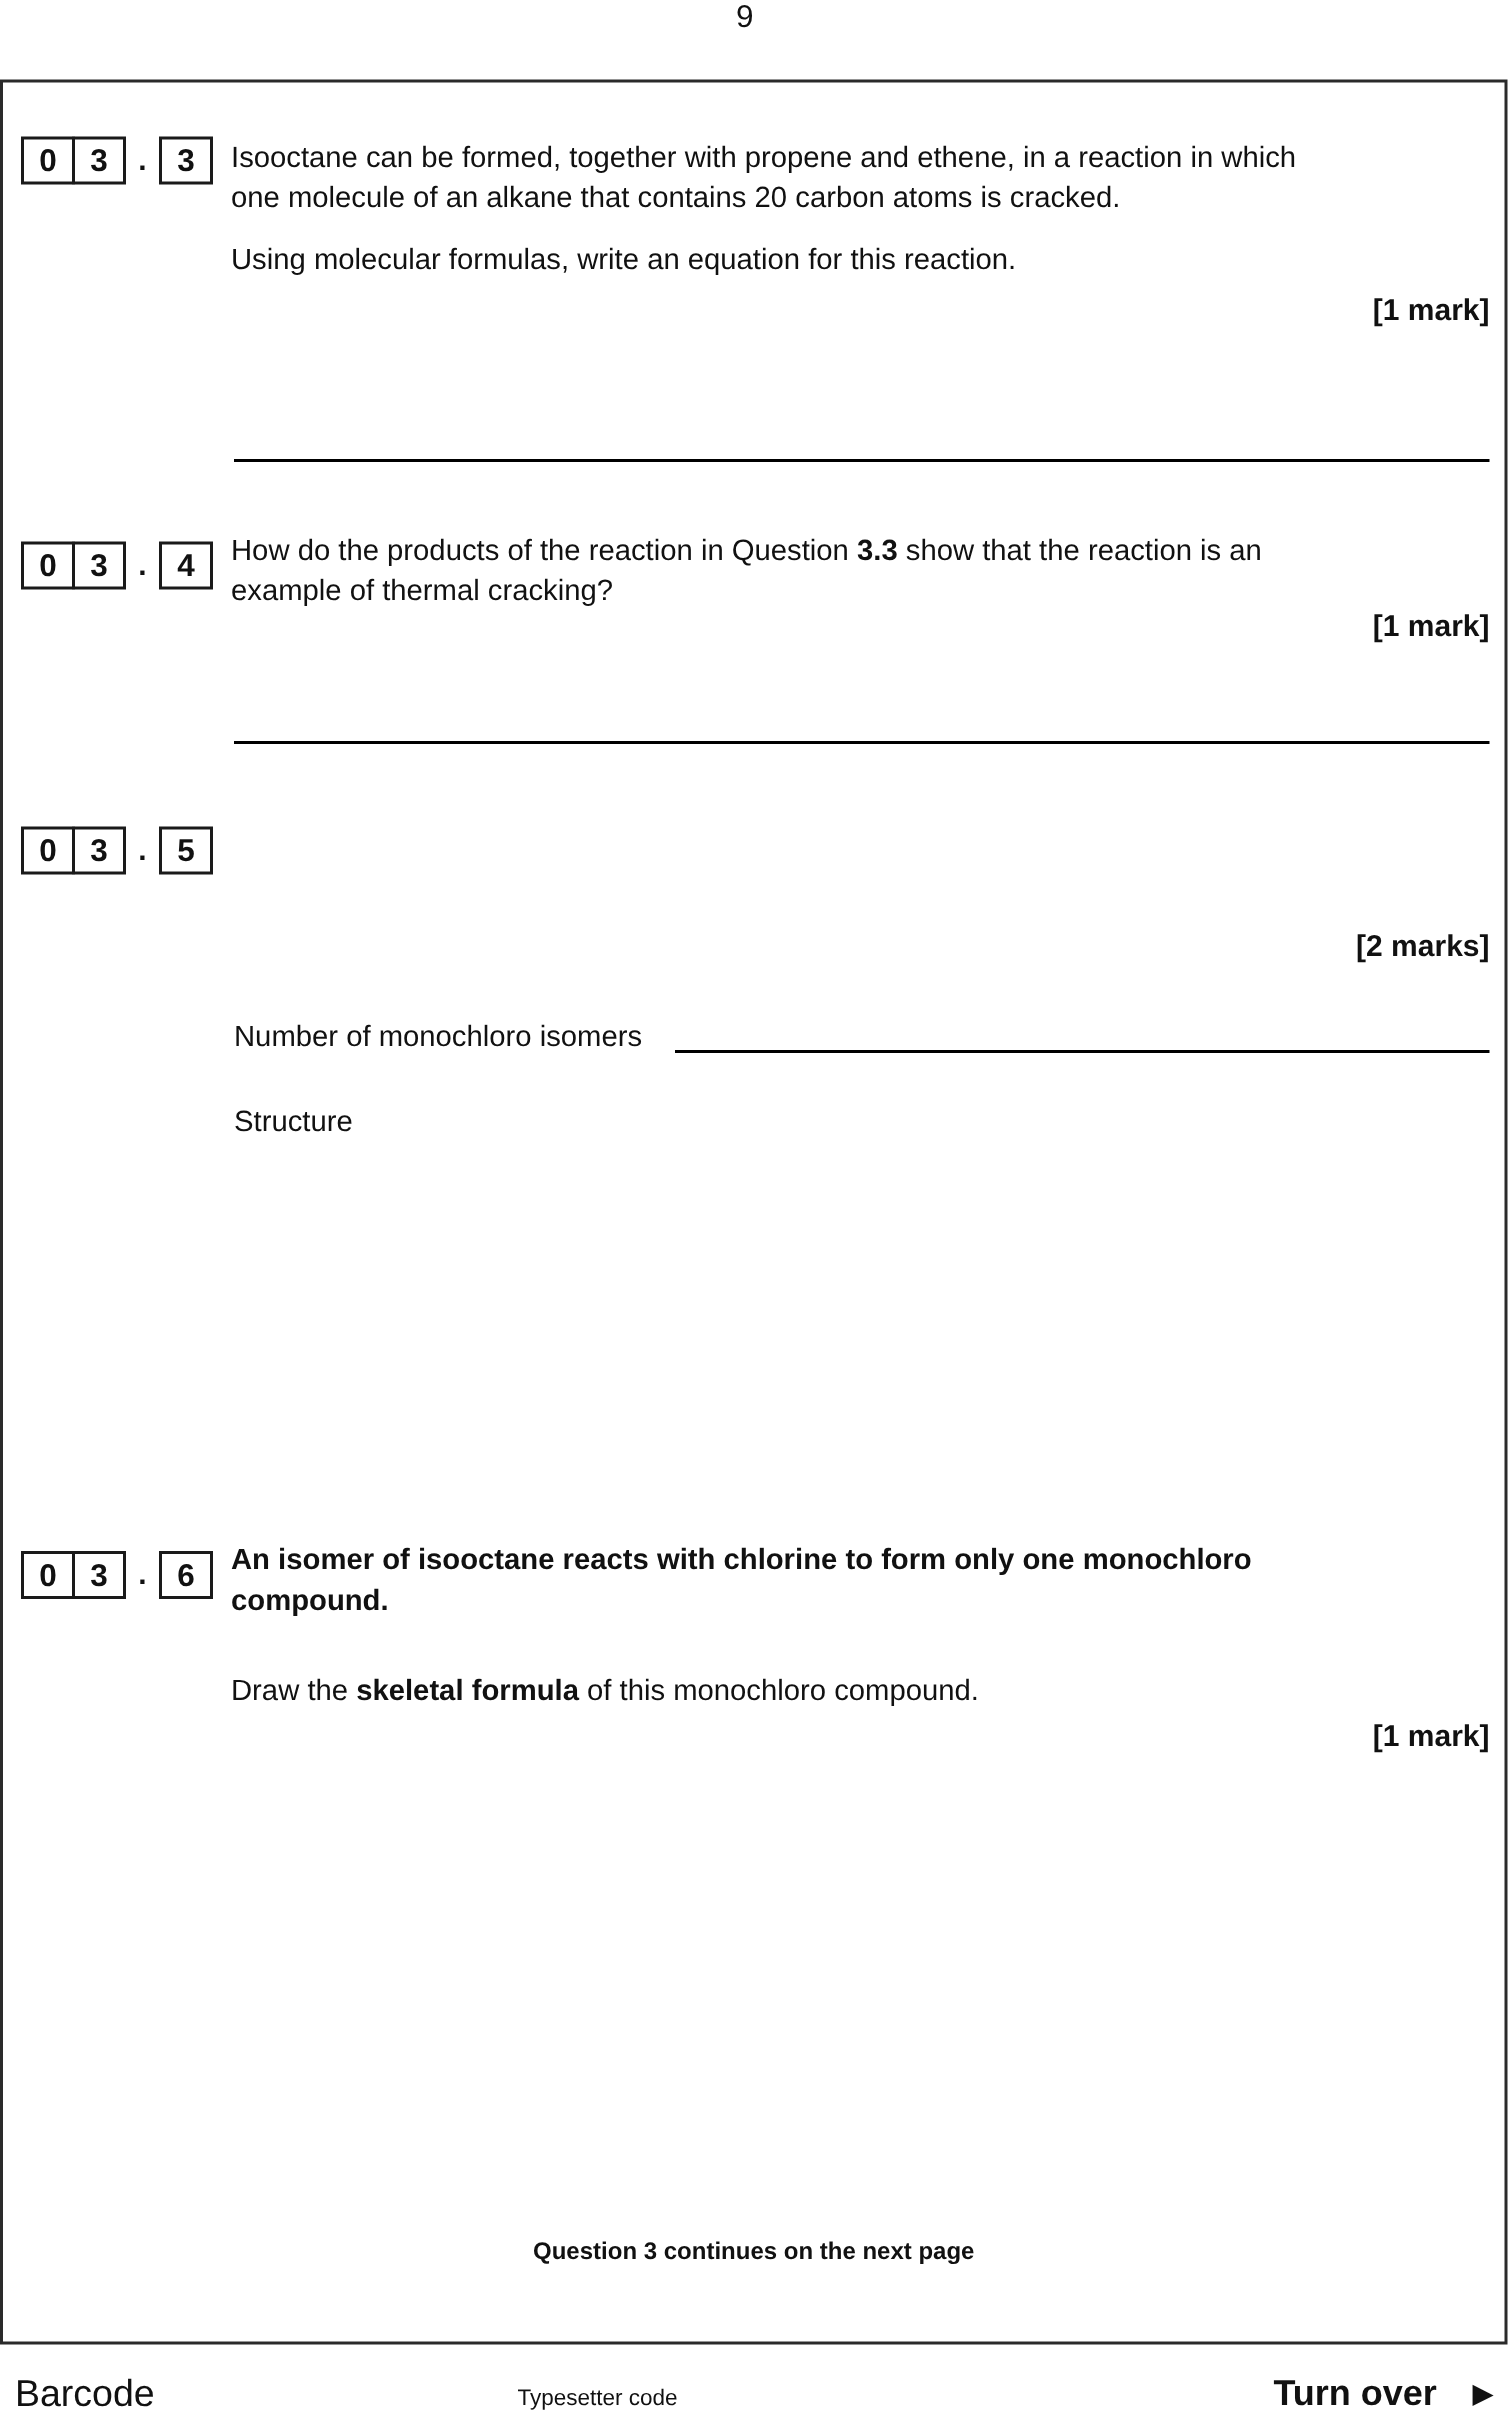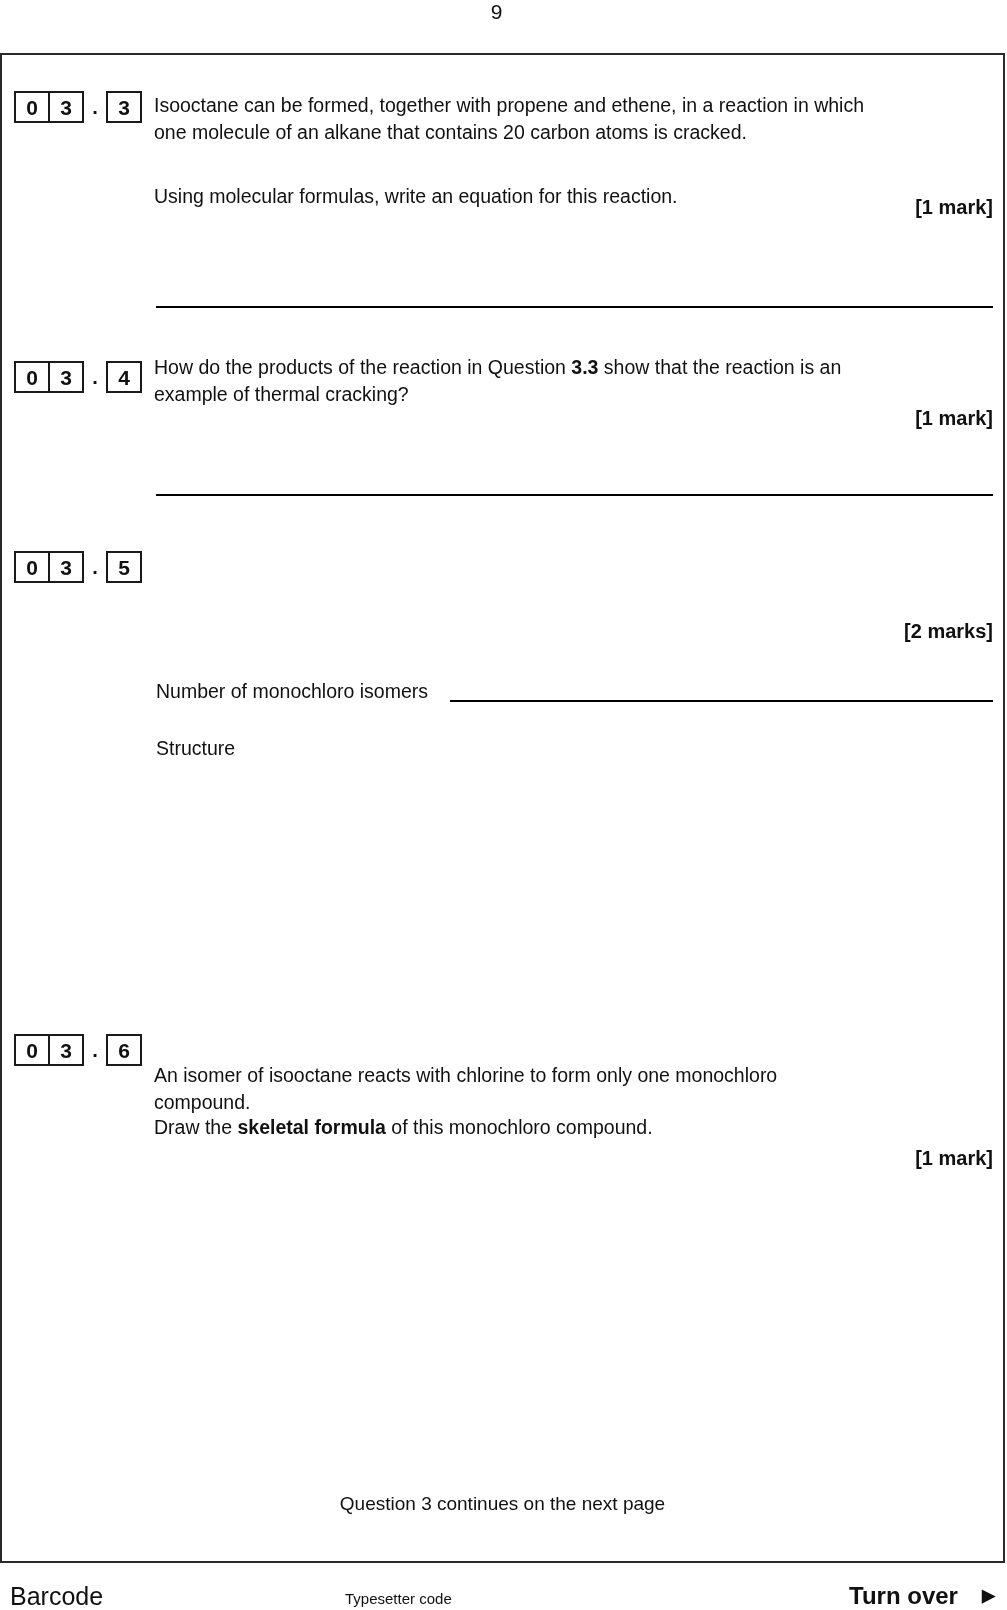--- a/index.html
+++ b/index.html
@@ -95,22 +95,22 @@
   .plain-label {
     position: absolute;
     left: 154px;
     font-size: 19.5px;
     line-height: 24px;
   }
   .continuation {
     position: absolute;
     left: 0; right: 0;
     text-align: center;
-    font-size: 19px;
-    font-weight: normal;
+    font-size: 16px;
+    font-weight: bold;
   }
   .footer {
     position: absolute;
     left: 0; right: 0;
     top: 1576px;
     height: 34px;
   }
   .footer-left {
     position: absolute;
     left: 10px; bottom: 0;
@@ -150,21 +150,21 @@
     <div class="numbox" style="top:36px;">
       <span class="cell">0</span>
       <span class="cell joined">3</span>
       <span class="dot">.</span>
       <span class="cell">3</span>
     </div>
     <div class="q-text" style="top:37px;">
       <div>Isooctane can be formed, together with propene and ethene, in a reaction in which</div>
       <div>one molecule of an alkane that contains 20 carbon atoms is cracked.</div>
     </div>
-    <div class="q-text" style="top:128px;">Using molecular formulas, write an equation for this reaction.</div>
+    <div class="q-text" style="top:105px;">Using molecular formulas, write an equation for this reaction.</div>
     <div class="marks" style="top:141px;">[1 mark]</div>
     <div class="answer-line" style="top:251px;"></div>
 
     <div class="numbox" style="top:306px;">
       <span class="cell">0</span>
       <span class="cell joined">3</span>
       <span class="dot">.</span>
       <span class="cell">4</span>
     </div>
     <div class="q-text" style="top:299px;">
@@ -186,21 +186,21 @@
       <span class="fill-line"></span>
     </div>
     <div class="plain-label" style="top:681px;">Structure</div>
 
     <div class="numbox" style="top:979px;">
       <span class="cell">0</span>
       <span class="cell joined">3</span>
       <span class="dot">.</span>
       <span class="cell">6</span>
     </div>
-    <div class="q-text" style="top:1007px;">
+    <div class="q-text" style="top:972px;font-weight:bold;">
       <div>An isomer of isooctane reacts with chlorine to form only one monochloro</div>
       <div>compound.</div>
     </div>
     <div class="q-text" style="top:1059px;">
       <span>Draw the </span><span class="b">skeletal formula</span><span> of this monochloro compound.</span>
     </div>
     <div class="marks" style="top:1092px;">[1 mark]</div>
 
     <div class="continuation" style="top:1438px;">Question 3 continues on the next page</div>
 

